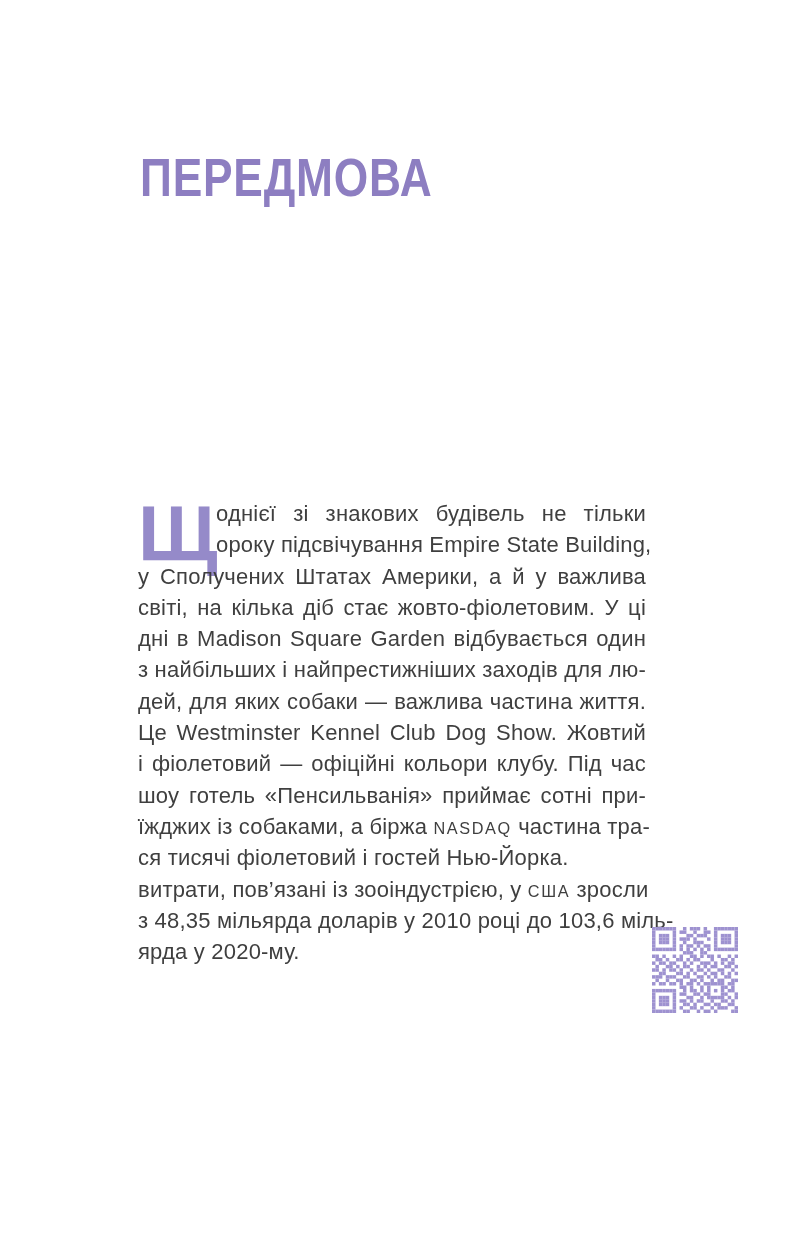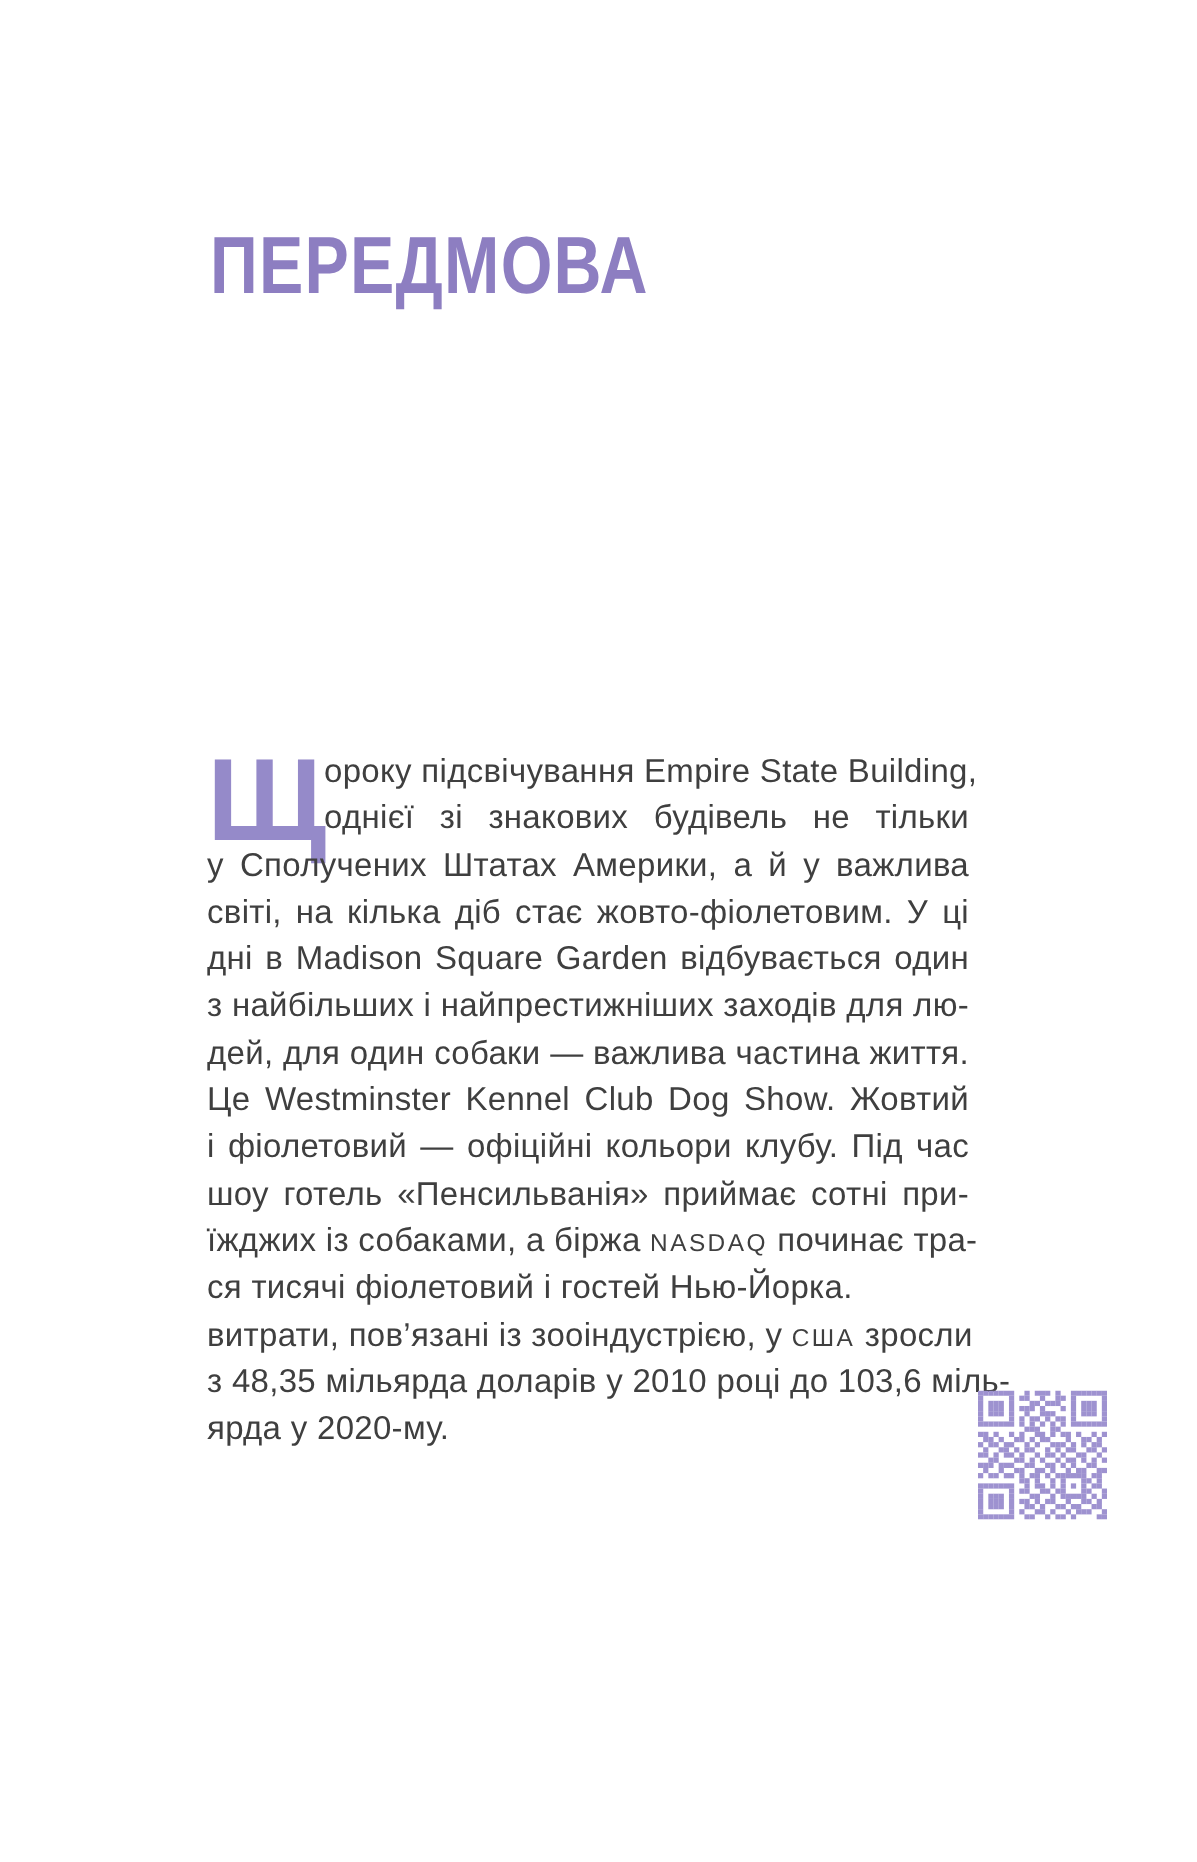--- a/index.html
+++ b/index.html
@@ -82,31 +82,31 @@
 </head>
 <body>
 
 <div class="page">
 
   <h1 class="chapter-title" style="color: rgb(141, 126, 193);">ПЕРЕДМОВА</h1>
 
   <div class="body-text" style="color: rgb(63, 63, 63);">
       <div class="para">
         <span class="dropcap" style="color: rgb(149, 138, 201);">Щ</span>
+        <div class="line"><span>однієї зі знакових будівель не тільки</span></div>
         <div class="line"><span>ороку підсвічування Empire State Building,</span></div>
-        <div class="line"><span>однієї зі знакових будівель не тільки</span></div>
         <div class="line"><span>у Сполучених Штатах Америки, а й у важлива</span></div>
         <div class="line"><span>світі, на кілька діб стає жовто-фіолетовим. У ці</span></div>
         <div class="line"><span>дні в Madison Square Garden відбувається один</span></div>
         <div class="line"><span>з найбільших і найпрестижніших заходів для лю-</span></div>
-        <div class="line"><span>дей, для один собаки — важлива частина життя.</span></div>
+        <div class="line"><span>дей, для яких собаки — важлива частина життя.</span></div>
         <div class="line"><span>Це Westminster Kennel Club Dog Show. Жовтий</span></div>
         <div class="line"><span>і фіолетовий — офіційні кольори клубу. Під час</span></div>
         <div class="line"><span>шоу готель «Пенсильванія» приймає сотні при-</span></div>
-        <div class="line"><span>їжджих із собаками, а біржа </span><span class="sc">NASDAQ</span><span> починає тра-</span></div>
+        <div class="line"><span>їжджих із собаками, а біржа </span><span class="sc">NASDAQ</span><span> частина тра-</span></div>
         <div class="line last"><span>ся тисячі фіолетовий і гостей Нью-Йорка.</span></div>
       </div>
       <div class="para">
         <div class="line"><span>витрати, пов’язані із зооіндустрією, у </span><span class="sc">США</span><span> зросли</span></div>
         <div class="line"><span>з 48,35 мільярда доларів у 2010 році до 103,6 міль-</span></div>
         <div class="line last"><span>ярда у 2020-му.</span></div>
       </div>
     </div>
 
   <div class="qr"><svg width="86" height="86" xmlns="http://www.w3.org/2000/svg">

